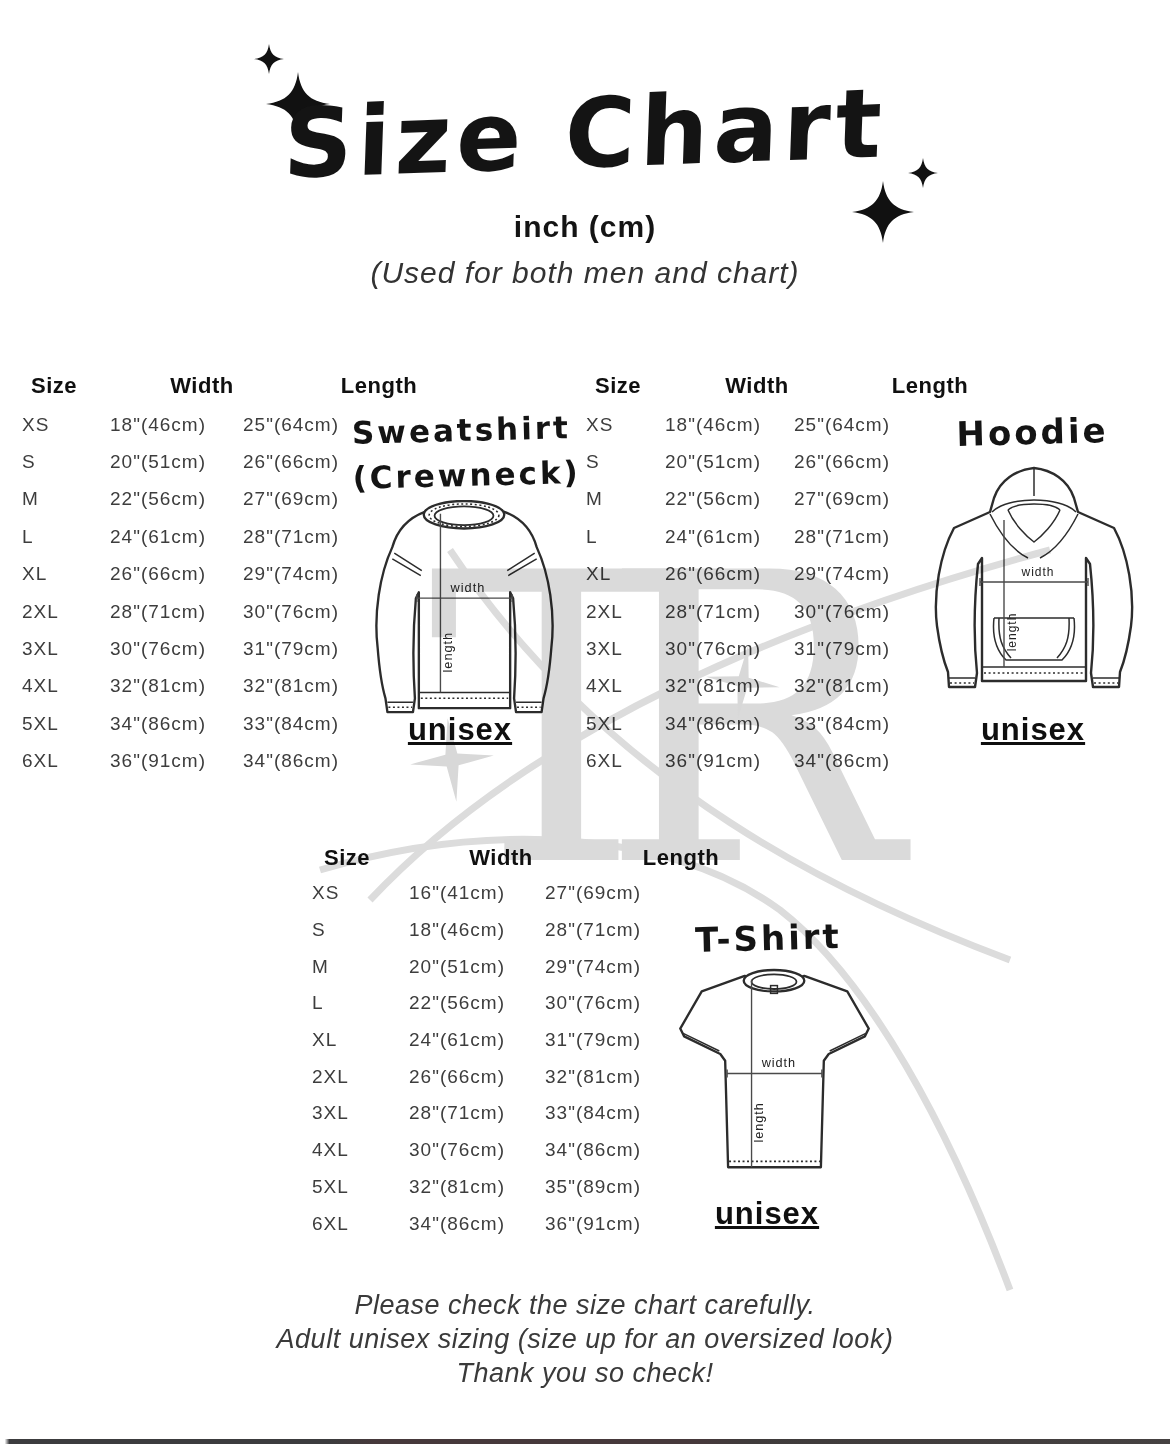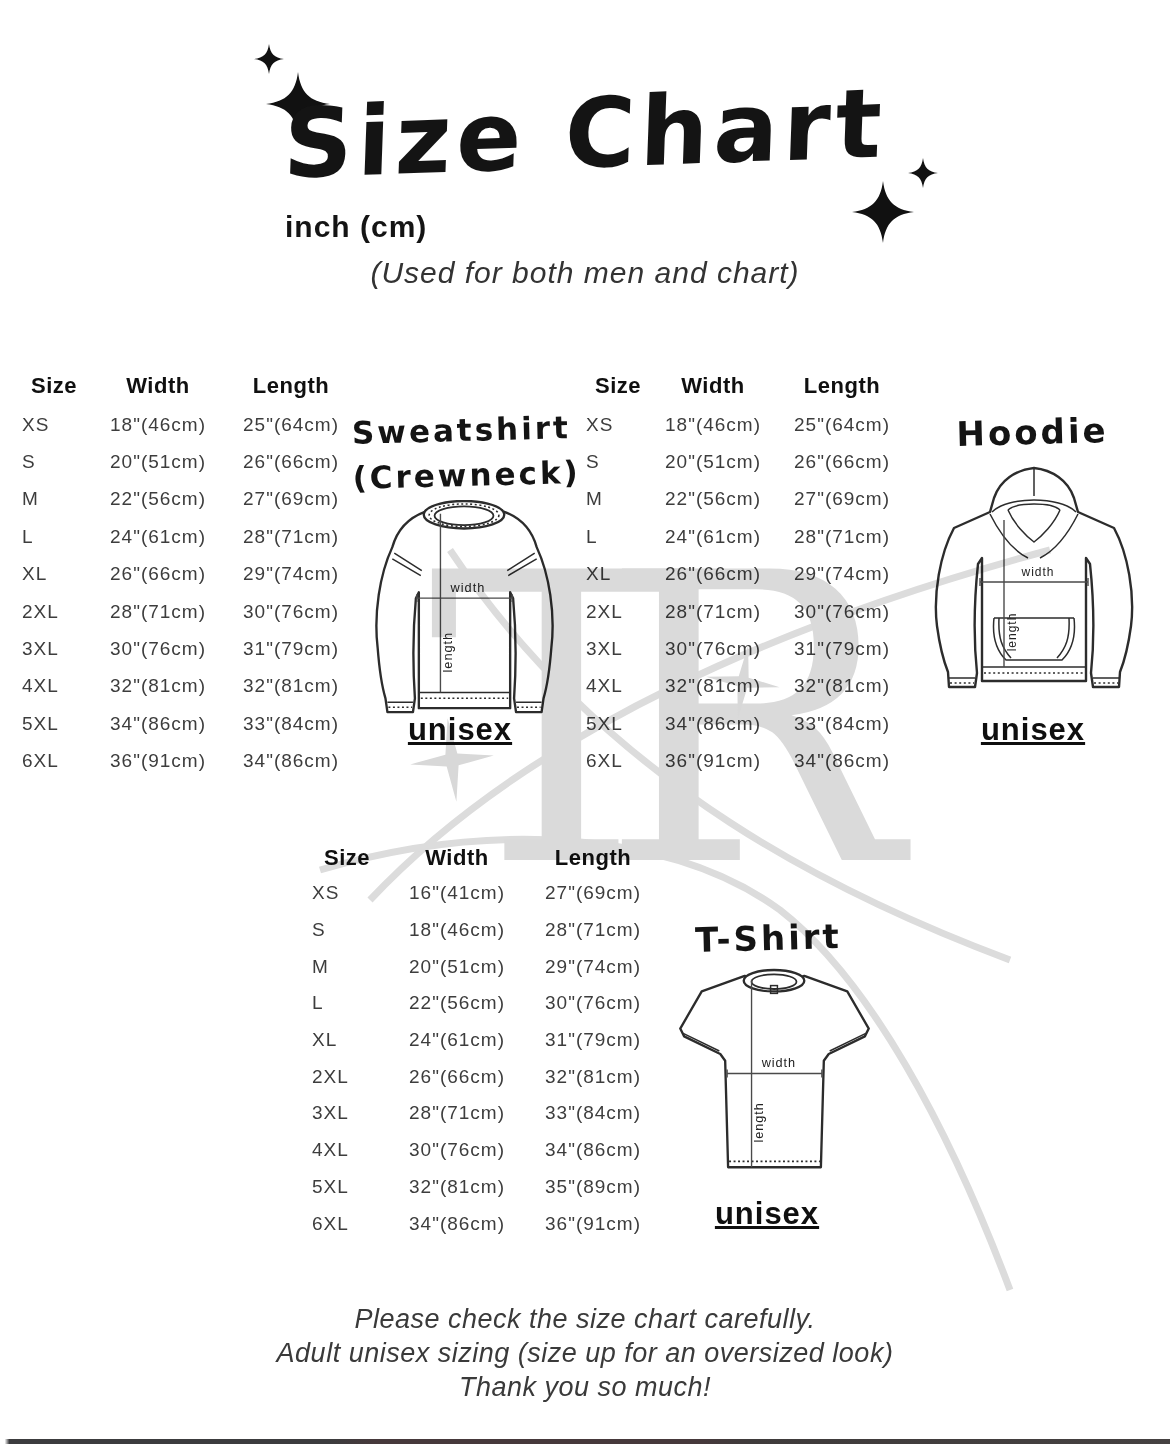--- a/index.html
+++ b/index.html
@@ -7,21 +7,21 @@
     position:relative;width:1170px;height:1444px;background:#ffffff;overflow:hidden;
     font-family:"Liberation Sans", sans-serif;color:#1a1a1a;
   }
   
   .title{
     position:absolute;left:85px;top:78px;width:1000px;text-align:center;margin:0;
     font-family:"DejaVu Sans", sans-serif;font-size:96px;font-weight:700;letter-spacing:5px;
     transform:rotate(-2deg) skewX(-4deg);color:#141414;
   }
   .unit-note{
-    position:absolute;left:285px;top:210px;width:600px;text-align:left;
+    position:absolute;left:285px;top:210px;width:600px;text-align:center;
     font-size:30px;font-weight:700;color:#141414;letter-spacing:1px;
   }
   .subtitle{
     position:absolute;left:185px;top:256px;width:800px;text-align:center;
     font-size:30px;font-style:italic;color:#333;letter-spacing:1px;
   }
   
   .sparkle{position:absolute;}
   .sparkle svg{display:block;width:100%;height:100%;}
   .sp1{left:254px;top:42px;width:30px;height:34px;}
@@ -29,21 +29,21 @@
   .sp3{left:852px;top:178px;width:62px;height:68px;}
   .sp4{left:908px;top:156px;width:30px;height:34px;}
   
   .table{position:absolute;}
   .t-left {left:22px; top:366px;width:330px;--c1:64px;--c2:144px;--c3:122px;--rh:37.4px;--hh:40px;}
   .t-right{left:586px;top:366px;width:330px;--c1:64px;--c2:126px;--c3:132px;--rh:37.4px;--hh:40px;}
   .t-bottom{left:312px;top:841px;width:345px;--c1:70px;--c2:150px;--c3:122px;--rh:36.7px;--hh:34px;}
   .row{display:grid;grid-template-columns:var(--c1) var(--c2) var(--c3);align-items:center;height:var(--rh);}
   .row span{white-space:nowrap;text-align:center;font-size:19px;color:#3d3d3d;letter-spacing:1px;}
   .row:not(.head) span:first-child{text-align:left;padding-right:4px;}
-  .row.head{height:var(--hh);}
+  .row.head{height:var(--hh);gap:44px;}
   .row.head span{font-size:22px;font-weight:700;color:#101010;letter-spacing:0.5px;}
   
   .handwrite{
     font-family:"DejaVu Sans", sans-serif;font-weight:700;letter-spacing:3px;color:#141414;
     transform:rotate(-1.5deg);text-align:center;position:absolute;
   }
   .sweatshirt-label{left:352px;top:408px;width:220px;font-size:31px;line-height:45px;}
   .hoodie-label{left:940px;top:412px;width:185px;font-size:34px;}
   .tshirt-label{left:676px;top:918px;width:185px;font-size:34px;}
   .unisex{
@@ -59,21 +59,21 @@
   .g-hoodie{left:928px;top:450px;width:212px;height:262px;}
   .g-tshirt{left:672px;top:968px;width:205px;height:210px;}
   .outline{fill:#ffffff;stroke:#2c2c2c;stroke-width:2.4;stroke-linejoin:round;}
   .detail{fill:none;stroke:#2c2c2c;stroke-width:1.5;}
   .rib{fill:none;stroke:#2c2c2c;stroke-width:1.6;stroke-dasharray:2 2.6;}
   .measure{fill:none;stroke:#4a4a4a;stroke-width:1.4;}
   .dlabel{font-family:"Liberation Sans", sans-serif;font-size:13px;fill:#222;letter-spacing:1px;}
   
   .footer{
     position:absolute;left:185px;top:1288px;width:800px;text-align:center;
-    font-size:27px;font-style:italic;color:#3a3a3a;line-height:34px;letter-spacing:0.5px;margin-top:14px;
+    font-size:27px;font-style:italic;color:#3a3a3a;line-height:34px;letter-spacing:0.5px;
   }
   
   .watermark{
     position:absolute;left:310px;top:430px;width:760px;height:900px;
     pointer-events:none;mix-blend-mode:multiply;z-index:6;
   }
   .watermark svg{display:block;width:100%;height:100%;}
   .wm-text{font-family:"DejaVu Serif", serif;font-size:400px;fill:#dadada;}
   .wm-stroke{fill:none;stroke:#dcdcdc;stroke-width:7;}
   .wm-star{fill:#d8d8d8;}
@@ -356,21 +356,21 @@
       </g>
       <text class="dlabel" x="107" y="101" text-anchor="middle">width</text>
       <text class="dlabel" transform="translate(91,158) rotate(-90)" text-anchor="middle">length</text>
     </svg>
   </div>
   <div class="unisex u-tshirt">unisex</div>
 
   <div class="footer">
     <div>Please check the size chart carefully.</div>
     <div>Adult unisex sizing (size up for an oversized look)</div>
-    <div>Thank you so much!</div>
+    <div>Thank you so check!</div>
   </div>
 
   <div class="watermark">
     <svg viewBox="0 0 760 900">
       <path class="wm-stroke" d="M60,470 C220,300 480,190 740,120"></path>
       <path class="wm-stroke" d="M140,120 C300,360 540,470 700,530"></path>
       <path class="wm-stroke" d="M10,440 C180,390 360,400 470,480 C560,550 640,700 700,860"></path>
       <text class="wm-text" x="118" y="430" letter-spacing="-95">TR</text>
       <path class="wm-star" d="M433,215 L438,247 L470,252 L438,257 L433,289 L428,257 L396,252 L428,247 Z" transform="rotate(8 433 252)"></path>
       <path class="wm-star" d="M142,288 L148,324 L184,330 L148,336 L142,372 L136,336 L100,330 L136,324 Z" transform="rotate(-6 142 330)"></path>

